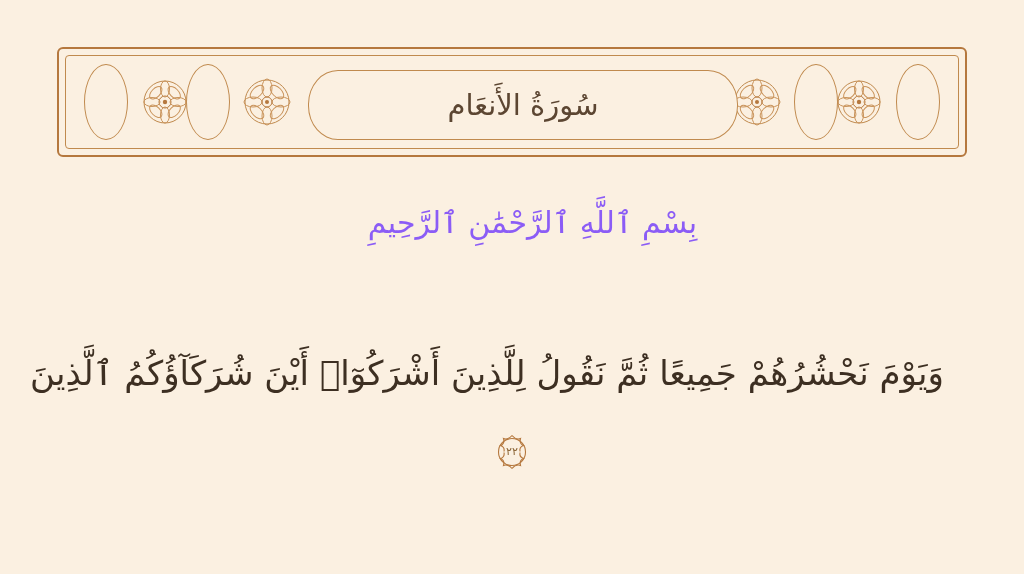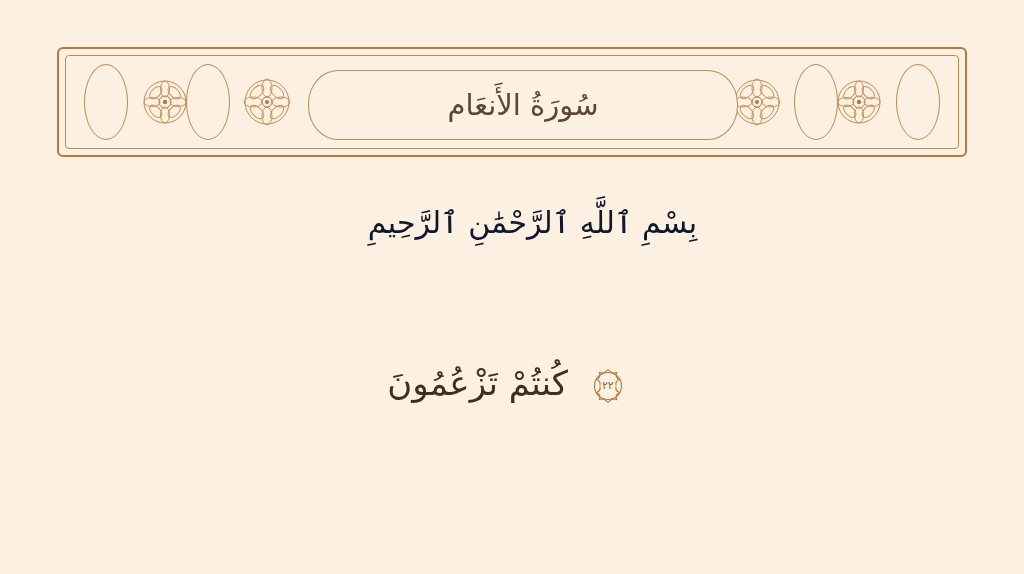--- a/index.html
+++ b/index.html
@@ -97,21 +97,21 @@
   .arc.a3 { right: 18px; }
   .arc.a4 { right: 120px; }
 
   
   .basmala {
     position: absolute;
     left: 0;
     right: 0;
     top: 205px;
     text-align: center;
-    color: #0f172a;
+    color: #8b5cf6;
     font-size: 30px;
     direction: rtl;
     font-family: "DejaVu Sans", "Liberation Sans", sans-serif;
     letter-spacing: -1px;
     padding-left: 41px;
   }
 
   
   .ayah-block {
     position: absolute;
@@ -244,32 +244,32 @@
 
       <div class="plaque">
         <div class="surah-name">سُورَةُ الأَنعَام</div>
       </div>
     </div>
   </div>
 
   <div class="basmala">بِسْمِ ٱللَّهِ ٱلرَّحْمَٰنِ ٱلرَّحِيمِ</div>
 
   <div class="ayah-block">
+    <span class="ayah-line first">وَيَوْمَ نَحْشُرُهُمْ جَمِيعًا ثُمَّ نَقُولُ لِلَّذِينَ أَشْرَكُوٓا۟ أَيْنَ شُرَكَآؤُكُمُ ٱلَّذِينَ</span>
     <span class="ayah-line second">
       <span class="ayah-marker">
         <span class="flower">
           <svg viewBox="0 0 46 46" width="46" height="46" aria-hidden="true">
             <g fill="none" stroke="#b5783e" stroke-width="1.1">
               <circle cx="23" cy="23" r="13.5"></circle>
               <path d="M23 6.5 C26 10 29 10.5 31.5 9.5 C30.5 13 32 15.5 34.5 16.5 C31.5 17.5 30.5 20 31 22.5"></path>
               <path d="M23 6.5 C20 10 17 10.5 14.5 9.5 C15.5 13 14 15.5 11.5 16.5 C14.5 17.5 15.5 20 15 22.5"></path>
               <path d="M23 39.5 C26 36 29 35.5 31.5 36.5 C30.5 33 32 30.5 34.5 29.5 C31.5 28.5 30.5 26 31 23.5"></path>
               <path d="M23 39.5 C20 36 17 35.5 14.5 36.5 C15.5 33 14 30.5 11.5 29.5 C14.5 28.5 15.5 26 15 23.5"></path>
             </g>
           </svg>
         </span>
         <span class="num">٢٢</span>
       </span>
-      <span>كُنتُمْ تَزْعُمُونَ</span>
     </span>
   </div>
 
 </div>
 
 </body></html>

